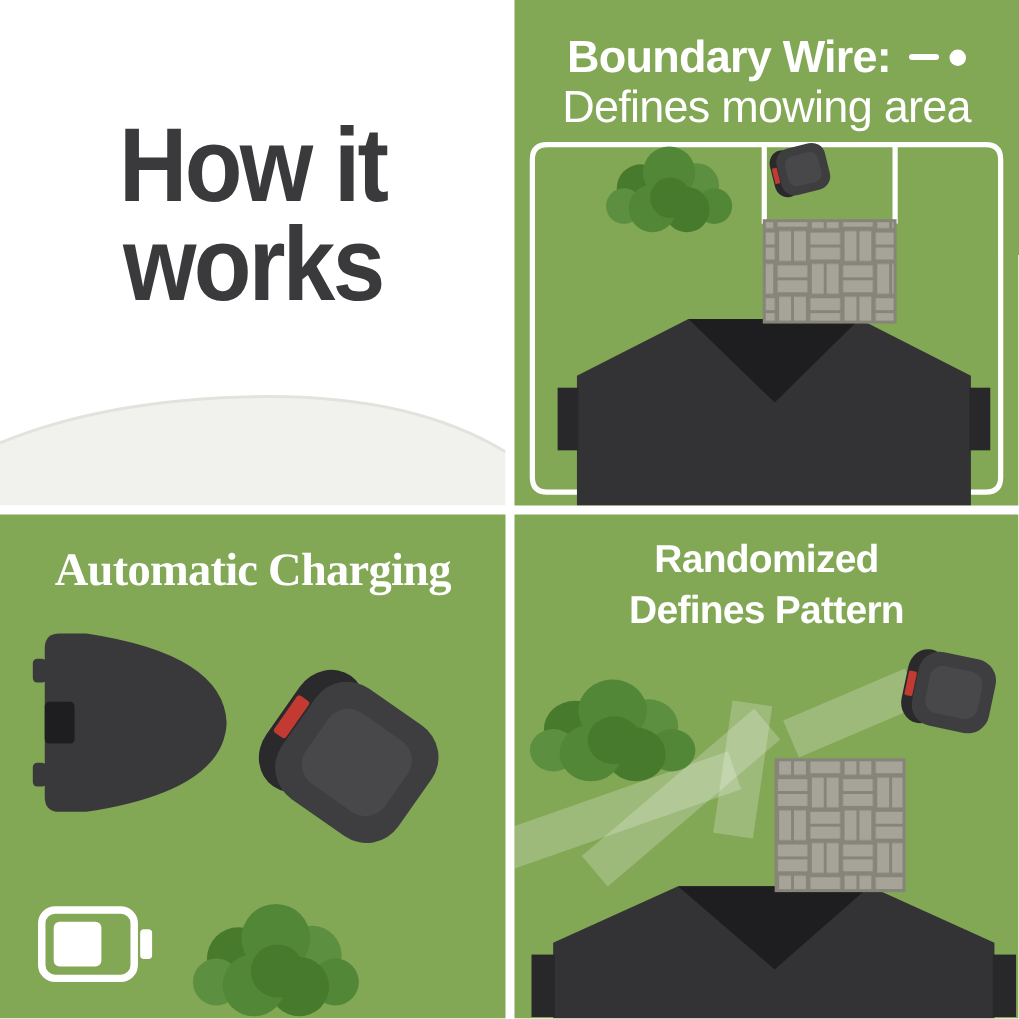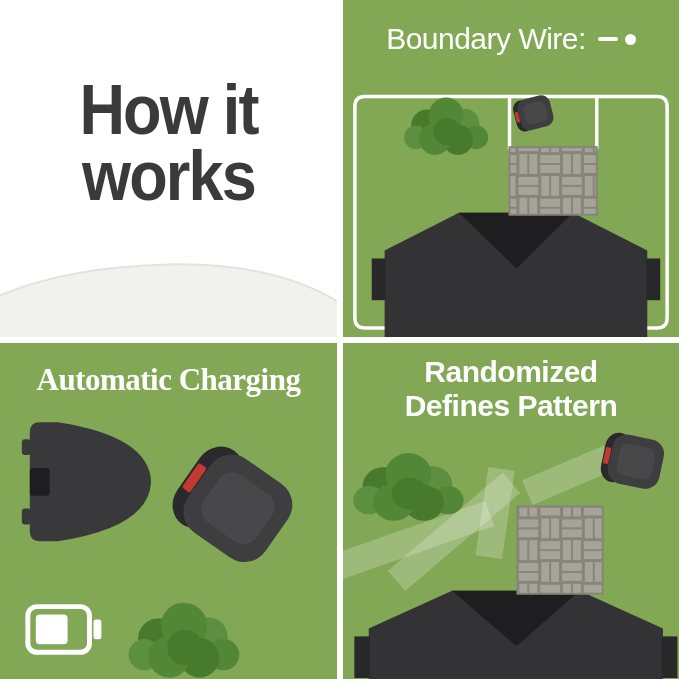--- a/index.html
+++ b/index.html
@@ -13,24 +13,24 @@
   
   .intro-title{position:absolute;top:78px;left:0;right:0;text-align:center;
     font-weight:700;font-size:70px;line-height:0.94;color:var(--heading-text,#3a3a3c);
     letter-spacing:-2px;transform:scaleX(0.9);transform-origin:50% 0;}
   .hill{fill:var(--hill,#f1f1ee);}
   .hill-line{fill:none;stroke:var(--hill-line,#e3e3dd);stroke-width:2;}
 
   
   .panel-title{position:absolute;left:0;right:0;text-align:center;color:var(--panel-text,#ffffff);letter-spacing:-0.5px;}
   .boundary-title-wrap{top:22px;}
-  .bt-line1{font-size:30px;line-height:33px;font-weight:400;}
+  .bt-line1{font-size:30px;line-height:33px;font-weight:700;}
   .bt-line2{font-size:30px;line-height:33px;font-weight:400;}
   .charging-title-wrap{top:20px;font-size:31px;line-height:34px;font-weight:700;font-family:Liberation Serif, serif;}
-  .random-title-wrap{top:12px;font-size:30px;line-height:34px;font-weight:700;}
+  .random-title-wrap{top:12px;font-size:26px;line-height:34px;font-weight:700;}
   .wire-dash{display:inline-block;width:20px;height:4px;background:var(--wire,#fff);border-radius:2px;vertical-align:middle;margin:0 7px 4px 12px;}
   .wire-dot{display:inline-block;width:11px;height:11px;background:var(--wire,#fff);border-radius:50%;vertical-align:middle;margin-bottom:4px;}
 
   
   .wiregrp path,.wiregrp line{fill:none;stroke:var(--wire,#fff);stroke-width:3.5;stroke-linejoin:round;}
   .house-main{fill:var(--house,#333335);}
   .house-shadow{fill:var(--house-shadow,#1e1e20);}
   .house-wing{fill:var(--house-wing,#28282a);}
   .pv-gap{fill:var(--paver-gap,#87857a);}
   .pv{fill:var(--paver,#a6a498);}
@@ -111,20 +111,21 @@
       </g>
       <use href="#house" transform="translate(42,214)"></use>
       <rect class="patio" x="168" y="148" width="88" height="68" fill="url(#weave)"></rect>
       <use href="#bush" transform="translate(104,131) scale(0.8)"></use>
       <use href="#robot" transform="translate(192,114) rotate(-14) scale(0.38)"></use>
     </svg>
     <div class="panel-title boundary-title-wrap">
       <div class="bt-line1">
         <span>Boundary Wire:</span><span class="wire-dash"></span><span class="wire-dot"></span>
       </div>
+      <div class="bt-line2">Defines mowing area</div>
     </div>
   </div>
 
   <div class="cell green">
     <svg class="scene" viewBox="0 0 339 339" preserveAspectRatio="none">
       <g>
         <rect class="dock-tab" x="22" y="97" width="9" height="16" rx="3"></rect>
         <rect class="dock-tab" x="22" y="167" width="9" height="16" rx="3"></rect>
         <path class="dock" d="M40,80 L58,80 Q150,94 152,140 Q150,186 58,200 L40,200 Q30,200 30,190 L30,90 Q30,80 40,80 Z"></path>
         <rect class="dock-slot" x="30" y="126" width="20" height="28" rx="3"></rect>

